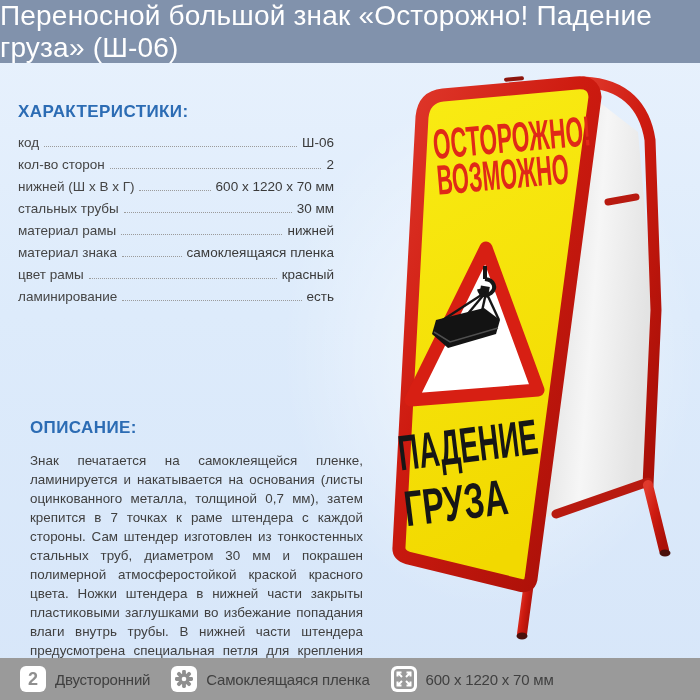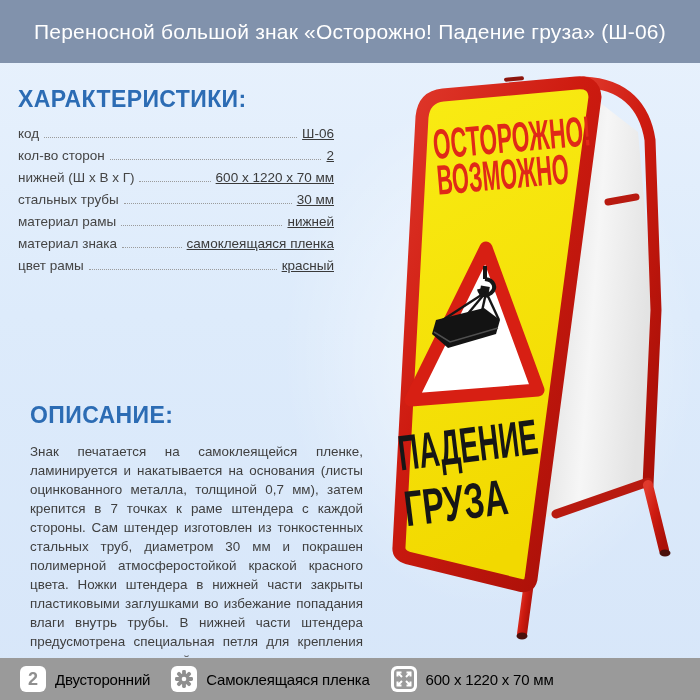--- a/index.html
+++ b/index.html
@@ -12,51 +12,51 @@
     content:"";position:absolute;left:280px;top:90px;width:420px;height:520px;
     background:radial-gradient(ellipse at center,rgba(255,255,255,.65) 0%,rgba(255,255,255,0) 70%);
     pointer-events:none;
   }
   
   .hdr{
     position:absolute;left:0;top:0;width:700px;height:63px;
     background:#8192ac;display:flex;align-items:center;justify-content:center;
   }
   .hdr h1{
-    margin:0;font-size:21px;font-weight:normal;color:#ffffff;letter-spacing:.2px;
+    margin:0;font-size:28px;font-weight:normal;color:#ffffff;letter-spacing:.2px;
   }
   
   .specs{position:absolute;left:18px;top:86px;width:316px;}
   .sec-title{
-    margin:0 0 13px 0;font-size:23px;font-weight:bold;color:#2c6cb4;letter-spacing:.4px;
+    margin:16px 0 13px 0;font-size:17px;font-weight:bold;color:#2c6cb4;letter-spacing:.4px;
   }
   .spec-row{display:flex;align-items:baseline;font-size:13.5px;color:#454545;margin-bottom:7px;}
   .spec-row .lbl{white-space:nowrap;text-align:center;}
   .spec-row .dots{flex:1;margin:0 5px;border-bottom:1.5px dotted #9b9b9b;align-self:flex-end;transform:translateY(-3px);}
-  .spec-row .val{white-space:nowrap;color:#3a3a3a;text-decoration:underline;}
+  .spec-row .val{white-space:nowrap;color:#3a3a3a;}
   
   .desc{position:absolute;left:30px;top:402px;width:333px;}
   .desc p{
     margin:2px 0 0 0;font-size:13.4px;line-height:1.42;color:#3f3f3f;
     text-align:justify;
   }
   
   .sign-wrap{position:absolute;left:386px;top:70px;width:314px;height:592px;}
   
   .ftr{
     position:absolute;left:0;top:658px;width:700px;height:42px;background:#9a9a9a;
     display:flex;align-items:center;gap:21px;padding-left:20px;box-sizing:border-box;
   }
   .fitem{display:flex;align-items:center;gap:9px;}
   .fico{
     width:26px;height:26px;border-radius:6px;background:#ffffff;
     display:flex;align-items:center;justify-content:center;flex:0 0 auto;
   }
   .fico.num{font-size:18px;font-weight:bold;color:#8f8f8f;}
-  .flabel{font-size:15px;color:#000000;letter-spacing:-.2px;white-space:nowrap;}
+  .flabel{font-size:15px;color:#404040;letter-spacing:-.2px;white-space:nowrap;}
 </style>
 </head>
 <body>
 
 <div class="page">
 
   <header class="hdr">
     <h1>Переносной большой знак «Осторожно! Падение груза» (Ш-06)</h1>
   </header>
 
@@ -89,20 +89,25 @@
     </div>
     <div class="spec-row">
       <span class="lbl">материал знака</span>
         <span class="dots"></span>
         <span class="val">самоклеящаяся пленка</span>
     </div>
     <div class="spec-row">
       <span class="lbl">цвет рамы</span>
         <span class="dots"></span>
         <span class="val">красный</span>
+    </div>
+    <div class="spec-row">
+      <span class="lbl">ламинирование</span>
+        <span class="dots"></span>
+        <span class="val">есть</span>
     </div>
   </section>
 
   <section class="desc">
     <h2 class="sec-title">ОПИСАНИЕ:</h2>
     <p>Знак печатается на самоклеящейся пленке, ламинируется и накатывается на основания (листы оцинкованного металла, толщиной 0,7 мм), затем крепится в 7 точках к раме штендера с каждой стороны. Сам штендер изготовлен из тонкостенных стальных труб, диаметром 30 мм и покрашен полимерной атмосферостойкой краской красного цвета. Ножки штендера в нижней части закрыты пластиковыми заглушками во избежание попадания влаги внутрь трубы. В нижней части штендера предусмотрена специальная петля для крепления защитных тросов и цепей</p>
   </section>
 
   <div class="sign-wrap">
     <svg width="314" height="592" viewBox="0 0 314 592">

